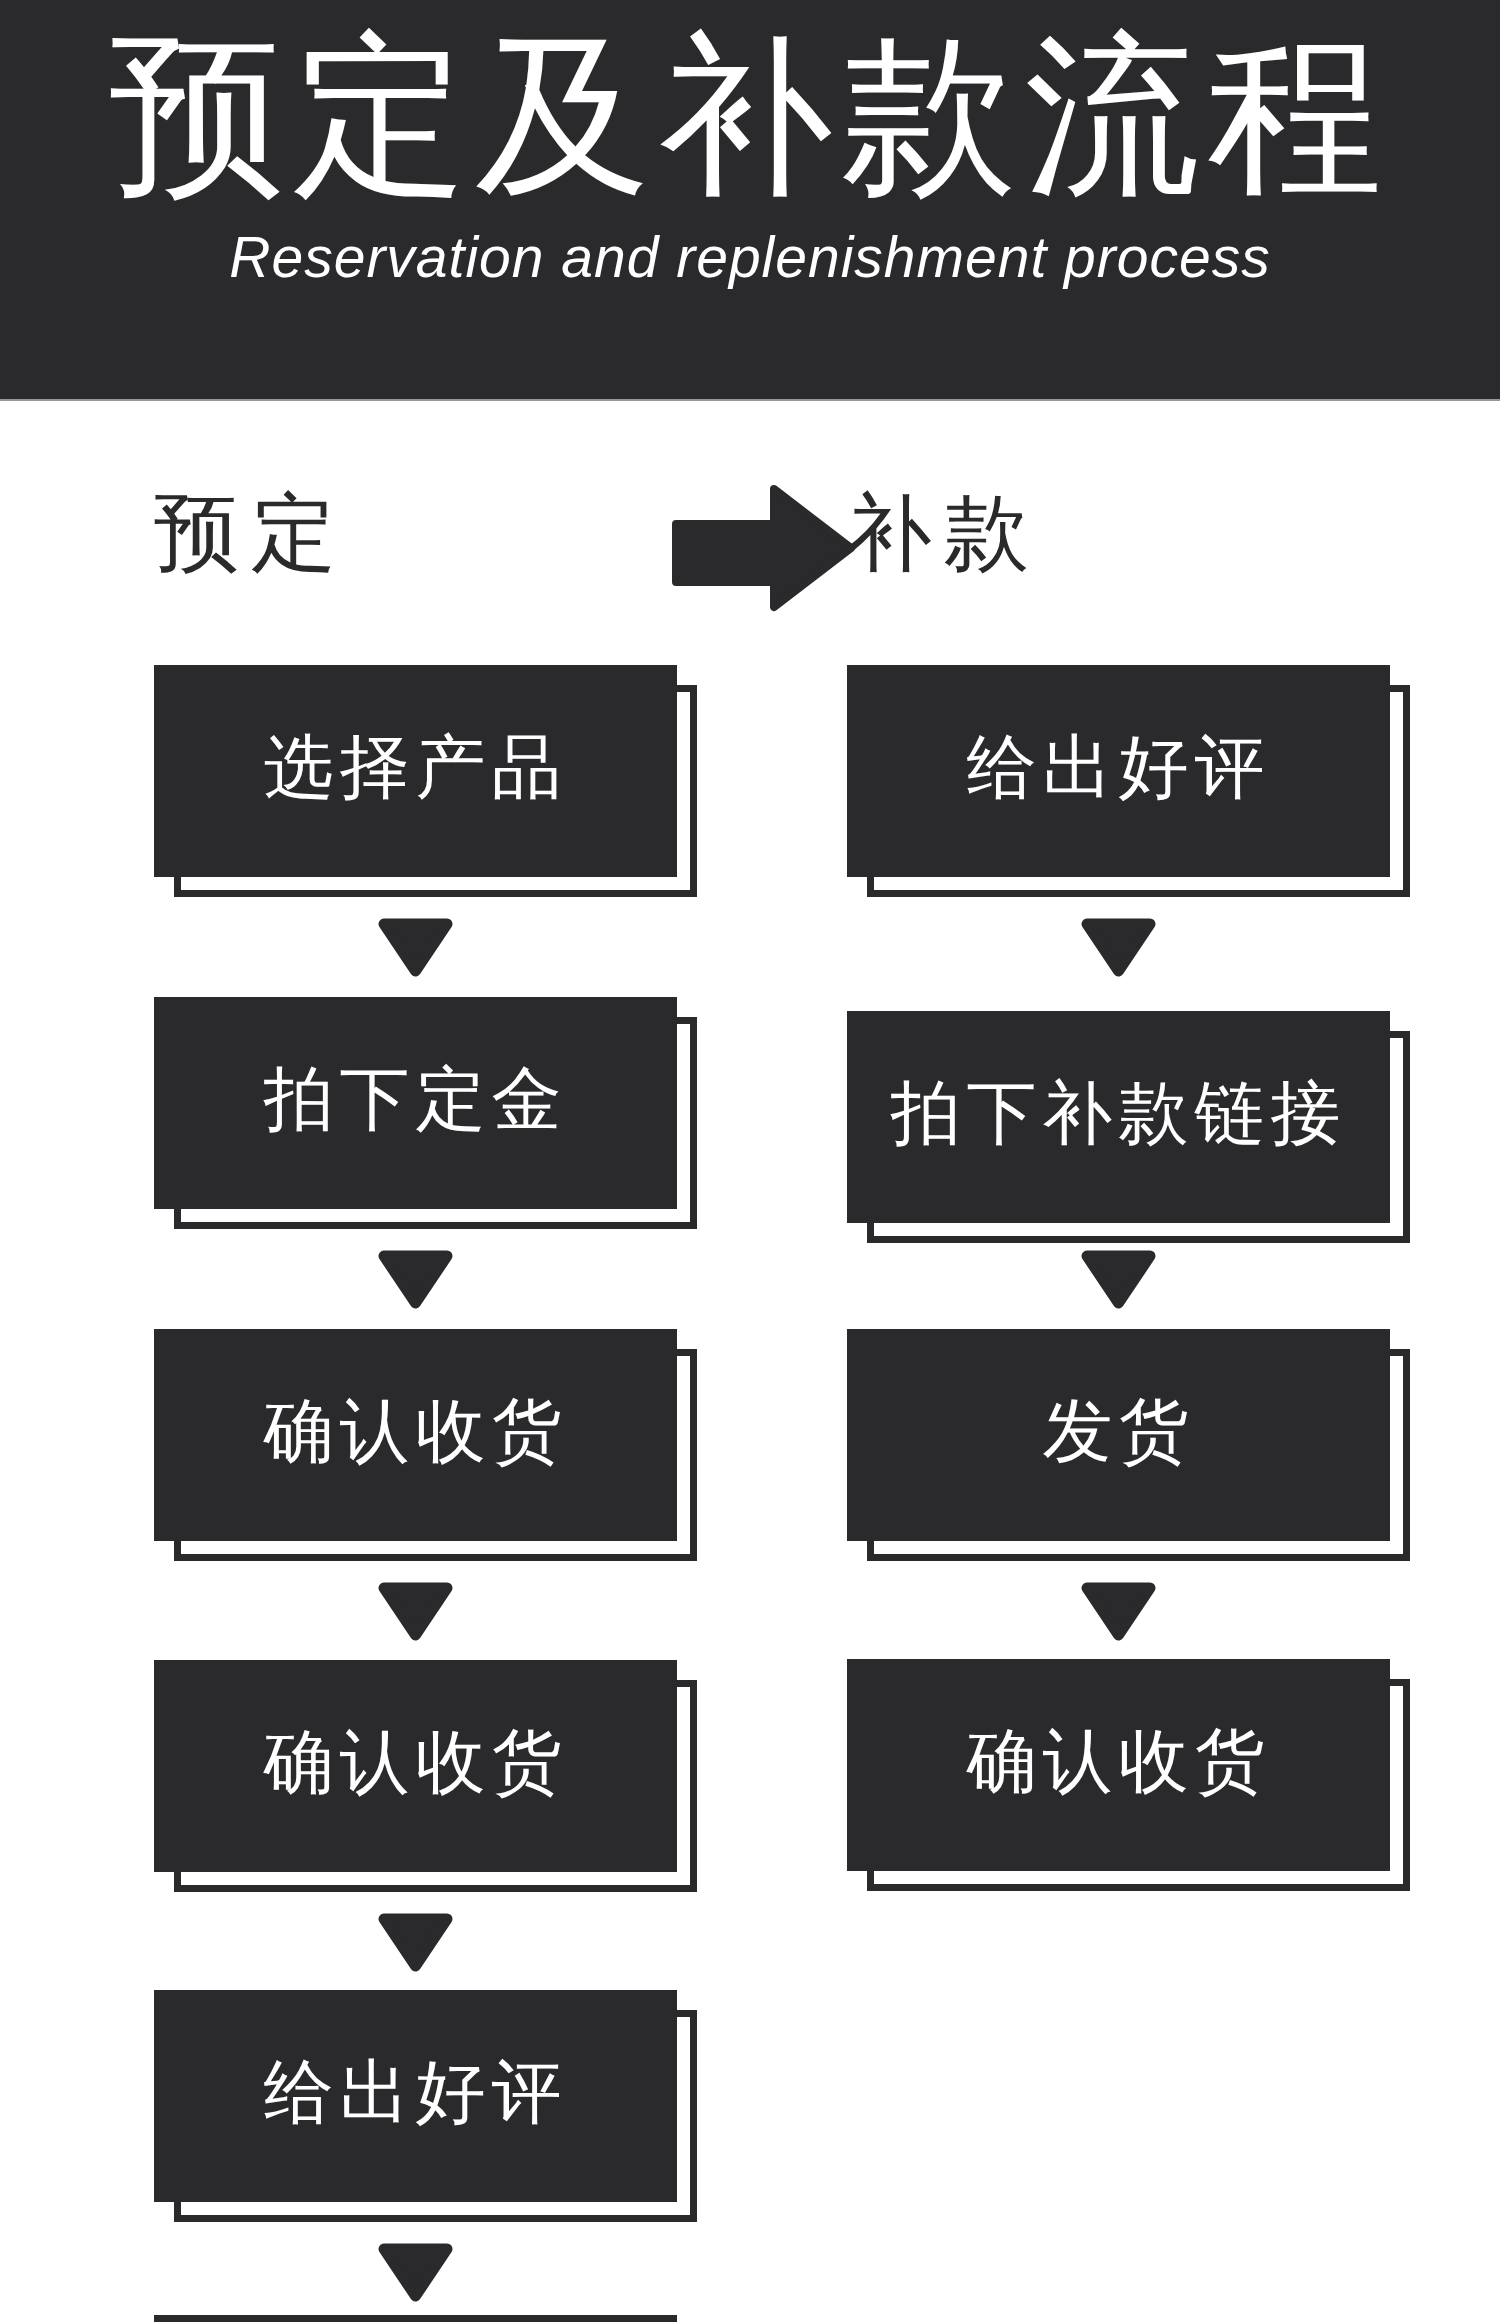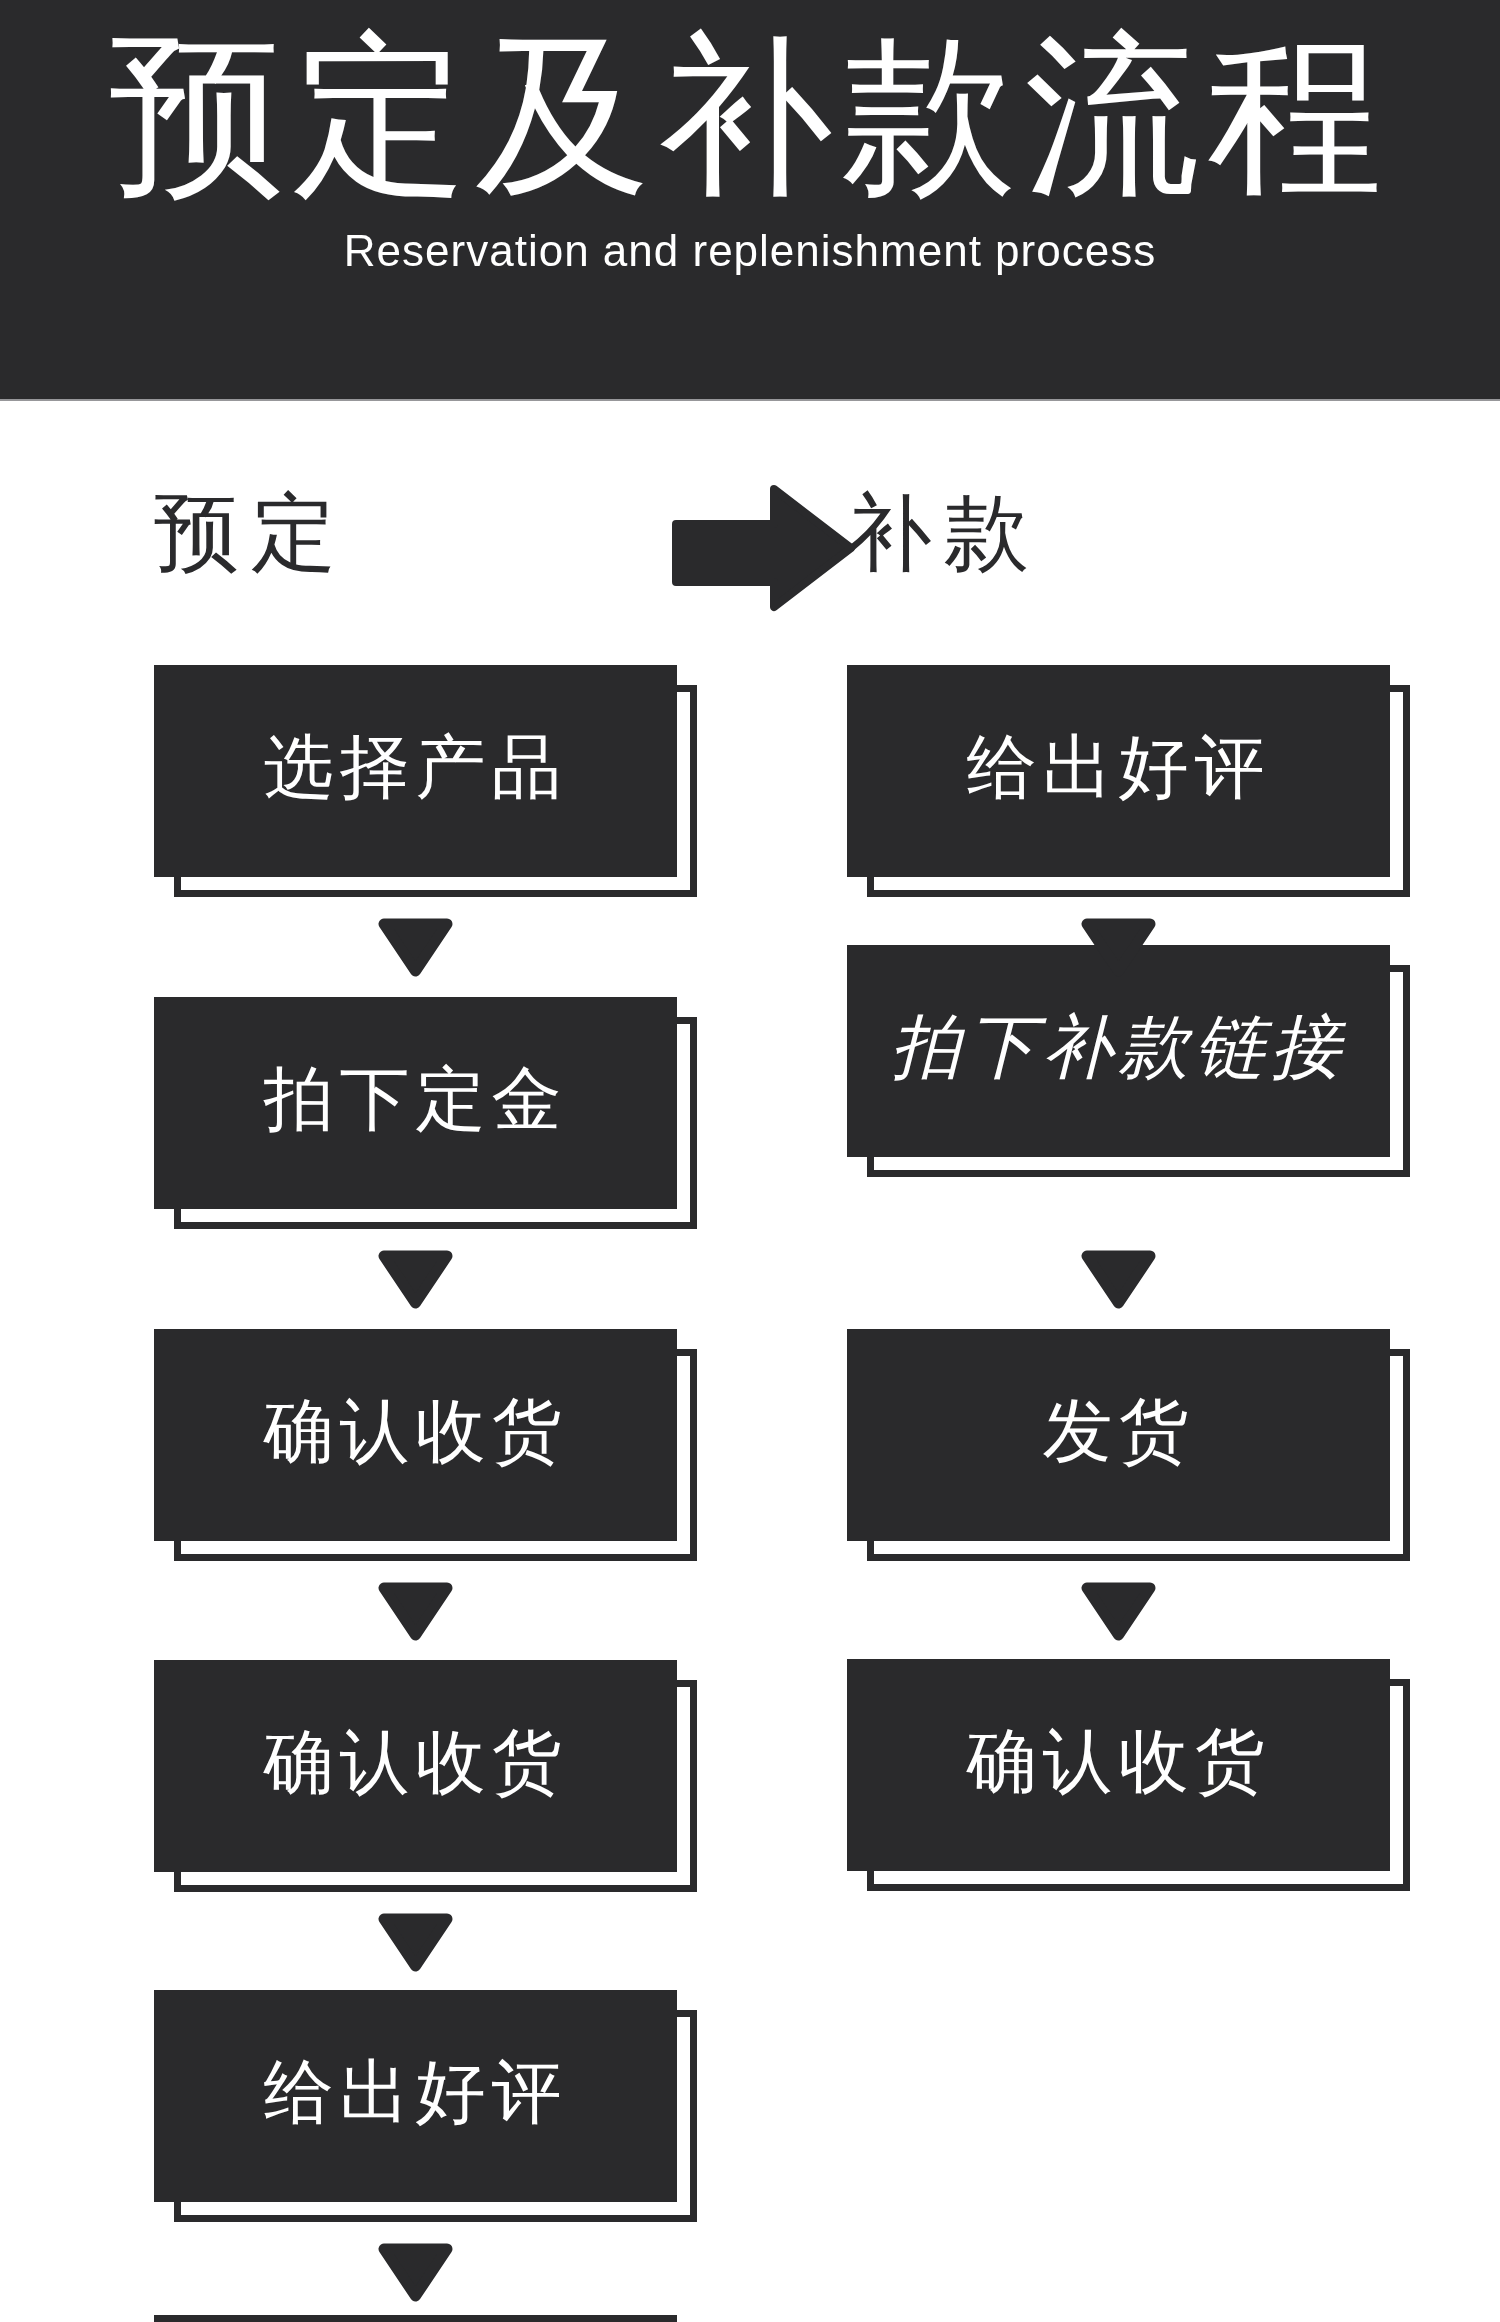--- a/index.html
+++ b/index.html
@@ -32,25 +32,26 @@
     padding-top: 28px;
     font-size: 175px;
     line-height: 1;
     font-weight: 300;
     letter-spacing: 8px;
     white-space: nowrap;
   }
   .hero-subtitle {
     margin: 16px;
     margin-top: 26px;
-    font-size: 44px;
+    font-size: 57px;
     line-height: 1;
     font-weight: 300;
     letter-spacing: 1px;
     white-space: nowrap;
+    font-style: italic;
   }
 
   
   .col-label {
     position: absolute;
     top: 490px;
     font-size: 85px;
     line-height: 1;
     font-weight: 400;
     letter-spacing: 12px;
@@ -165,21 +166,21 @@
     <div class="front"></div>
   </div>
 
   <div class="panel rightcol" style="left:847px; top:665px;">
     <div class="back"></div>
     <div class="front">
       <span>给出好评</span>
     </div>
   </div>
 
-  <div class="panel rightcol" style="left:847px; top:945px;font-style:italic;">
+  <div class="panel rightcol" style="left:847px; top:1011px;">
     <div class="back"></div>
     <div class="front">
       <span>拍下补款链接</span>
     </div>
   </div>
 
   <div class="panel rightcol" style="left:847px; top:1329px;">
     <div class="back"></div>
     <div class="front">
       <span>发货</span>

